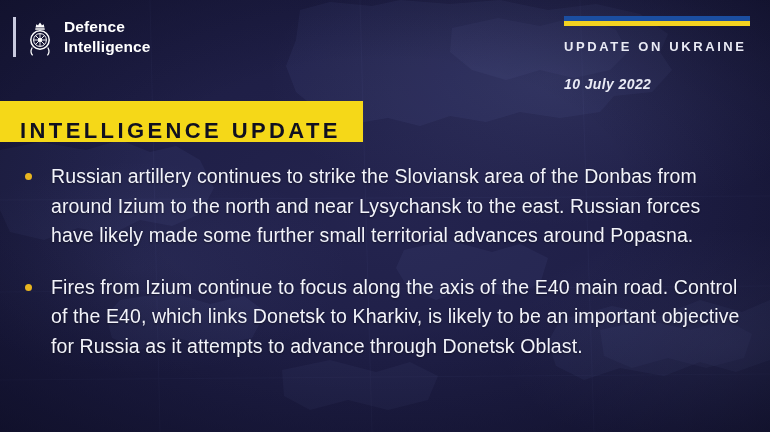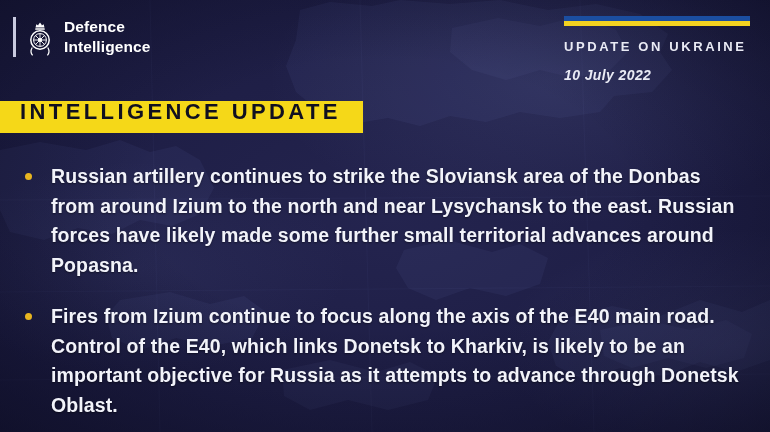--- a/index.html
+++ b/index.html
@@ -75,50 +75,49 @@
     font-weight:700;
     letter-spacing:2.6px;
     line-height:1.2;
   }
   .update-date {
     color:#e9eaf4;
     font-size:14px;
     font-style:italic;
     font-weight:700;
     letter-spacing:0.4px;
-    margin-top:12px;
+    margin-top:21px;
   }
 
   
   .banner {
     position:absolute; left:0; top:101px;
-    height:32px;
+    height:41px;
     padding:0 22px 0 20px;
     background:#f5d818;
-    display:flex; align-items:flex-start;
+    display:flex; align-items:flex-end;
     z-index:5;
   }
   .banner-text {
     color:#101020;
     font-size:22px;
     font-weight:700;
     letter-spacing:3.4px;
     line-height:1;
   }
 
   
   .body {
     position:absolute; left:22px; top:162px;
     width:722px;
     z-index:5;
   }
   .bullet-row {
     display:flex;
     margin-bottom:22px;
-    font-weight:bold;
   }
   .bullet-row:last-child { margin-bottom:0; }
   .dot {
     flex:none;
     width:7px; height:7px;
     border-radius:50%;
     background:#e8b520;
     margin:11px 19px 0 3px;
   }
   .bullet-text {

